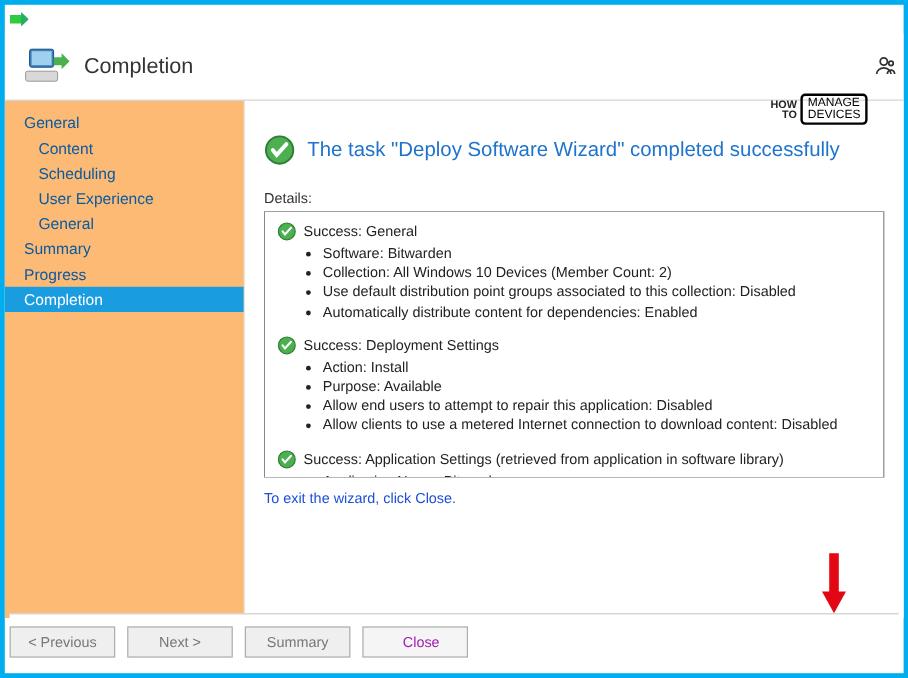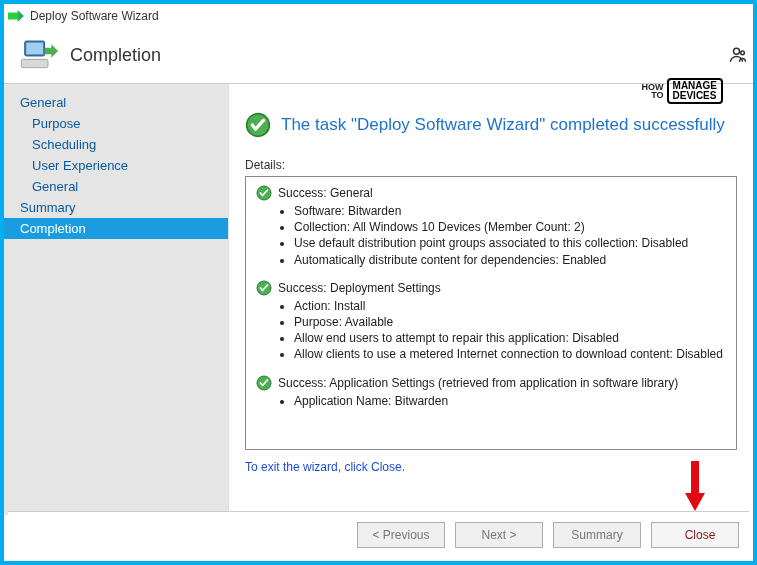--- a/index.html
+++ b/index.html
@@ -51,22 +51,22 @@
       top: 18px;
       font-size: 18px;
       color: #333;
     }
     .body-wrap {
       display: flex;
       height: calc(100% - 24px - 56px - 46px);
       background: #fbfdff;
     }
     .sidebar {
-      width: 225px;
-      background: #e5e5e5;
+      width: 200px;
+      background: #fdba74;
       border-right: 1px solid #e0e0e0;
       padding-top: 8px;
       font-size: 13px;
     }
     .sidebar .nav-item {
       padding: 3px 10px 3px 16px;
       color: #0a5aa0;
       cursor: default;
     }
     .sidebar .nav-item.sub { padding-left: 28px; }
@@ -87,21 +87,21 @@
       font-size: 10px;
       display: flex;
       align-items: center;
       gap: 3px;
     }
     .watermark .wm-left { font-weight: bold; color: #222; font-size: 9px; line-height: 0.9; text-align: right; }
     .watermark .wm-right {
       border: 2px solid #000;
       border-radius: 4px;
       padding: 1px 4px;
-      font-weight: bold;
+      font-weight: normal;
       font-size: 10px;
       line-height: 1;
     }
     .status-row {
       display: flex;
       align-items: center;
       margin-top: 18px;
       gap: 10px;
     }
     .check-circle {
@@ -115,21 +115,21 @@
       color: #1e73cc;
     }
     .details-label {
       margin-top: 20px;
       font-size: 12px;
       color: #333;
     }
     .details-box {
       margin-top: 4px;
       border: 1px solid #888;
-      height: 274px;
+      height: 222px;
       background: #fff;
       overflow-y: scroll;
       padding: 8px 10px;
       font-size: 12px;
       color: #222;
     }
     .detail-group { margin-bottom: 12px; }
     .detail-group .dg-head {
       display: flex;
       align-items: center;
@@ -148,58 +148,56 @@
     }
     .footer {
       position: absolute;
       bottom: 4px;
       left: 4px;
       right: 4px;
       height: 46px;
       border-top: 1px solid #ccc;
       display: flex;
       align-items: center;
-      justify-content: flex-end;
       padding-right: 10px;
       gap: 10px;
       background: #fff;
     }
     .btn {
       min-width: 88px;
       height: 26px;
       border: 1px solid #adadad;
       background: #efefef;
       font-size: 12px;
       color: #777;
       cursor: default;
       font-family: inherit;
     }
     .btn.enabled {
-      color: #7f1d1d;
+      color: #a21caf;
       background: #f5f5f5;
       padding-left: 10px;
     }
     .red-arrow {
       position: absolute;
       right: 46px;
       bottom: 50px;
       width: 24px;
       height: 52px;
       pointer-events: none;
     }
     ::-webkit-scrollbar { width: 16px; }
     ::-webkit-scrollbar-track { background: #e8e8e8; }
     ::-webkit-scrollbar-thumb { background: #b0b0b0; border: 1px solid #999; }
   </style>
 </head>
 <body>
 
 <div class="titlebar">
   <div class="title-icon"></div>
-  <span>Deploy Software Wizard</span>
 </div>
 
 <div class="header">
   <svg class="big-icon" viewBox="0 0 48 48">
     <rect x="8" y="6" width="24" height="18" rx="2" fill="#3b7fbf" stroke="#1a4d7a"></rect>
     <rect x="10" y="8" width="20" height="14" fill="#9fd0f0"></rect>
     <rect x="4" y="28" width="32" height="10" rx="2" fill="#d8d8d8" stroke="#999"></rect>
     <polygon points="32,14 40,14 40,10 48,18 40,26 40,22 32,22" fill="#4caf50"></polygon>
   </svg>
   <h1>Completion</h1>
@@ -209,25 +207,26 @@
         <path d="M2 21c0-4 4-7 8-7s8 3 8 7"></path>
       <circle cx="18" cy="9" r="2.5"></circle>
         <path d="M14 21c0-2.5 2-4.5 4-4.5s4 2 4 4.5"></path>
     </svg>
   </span>
 </div>
 
 <div class="body-wrap">
   <div class="sidebar" id="sidebar">
       <div class="nav-item">General</div>
-      <div class="nav-item sub">Purpose</div>
+      <div class="nav-item sub">Content</div>
       <div class="nav-item sub">Scheduling</div>
       <div class="nav-item sub">User Experience</div>
       <div class="nav-item sub">General</div>
       <div class="nav-item">Summary</div>
+      <div class="nav-item">Progress</div>
       <div class="nav-item active">Completion</div>
     </div>
 
   <div class="main">
     <div class="watermark">
       <div class="wm-left">
         <div>HOW</div>
         <div>TO</div>
       </div>
       <div class="wm-right">

